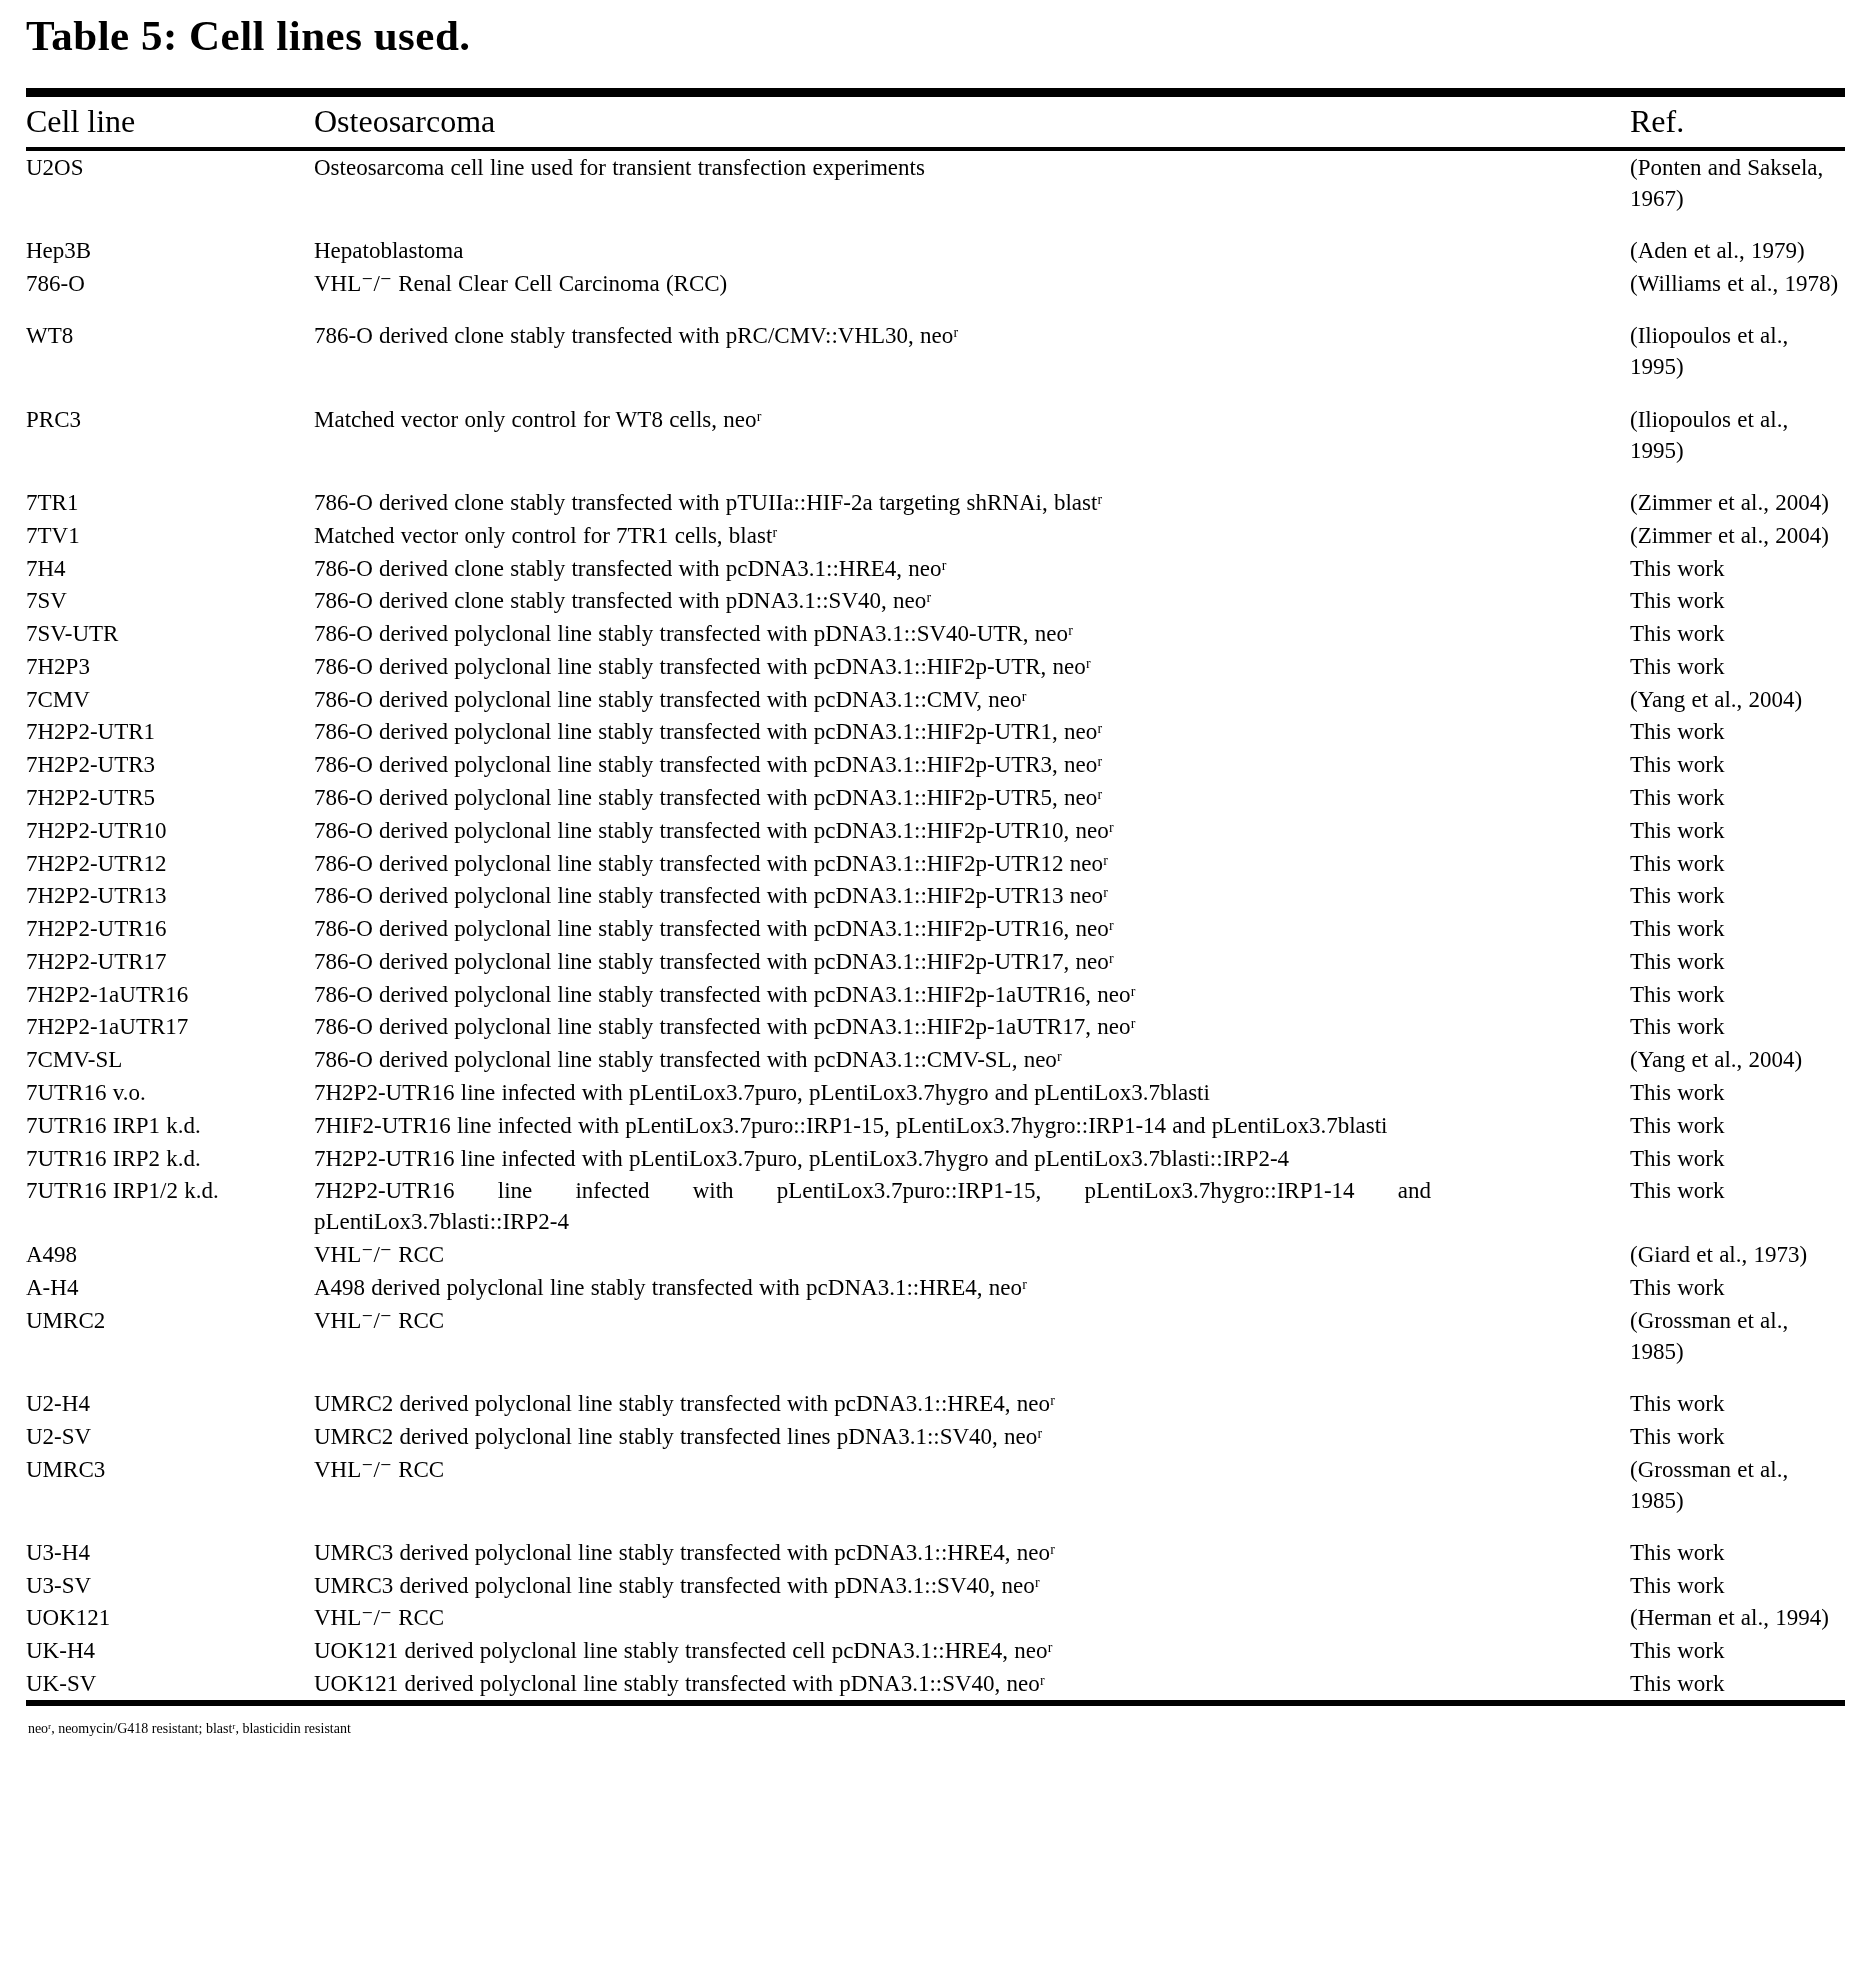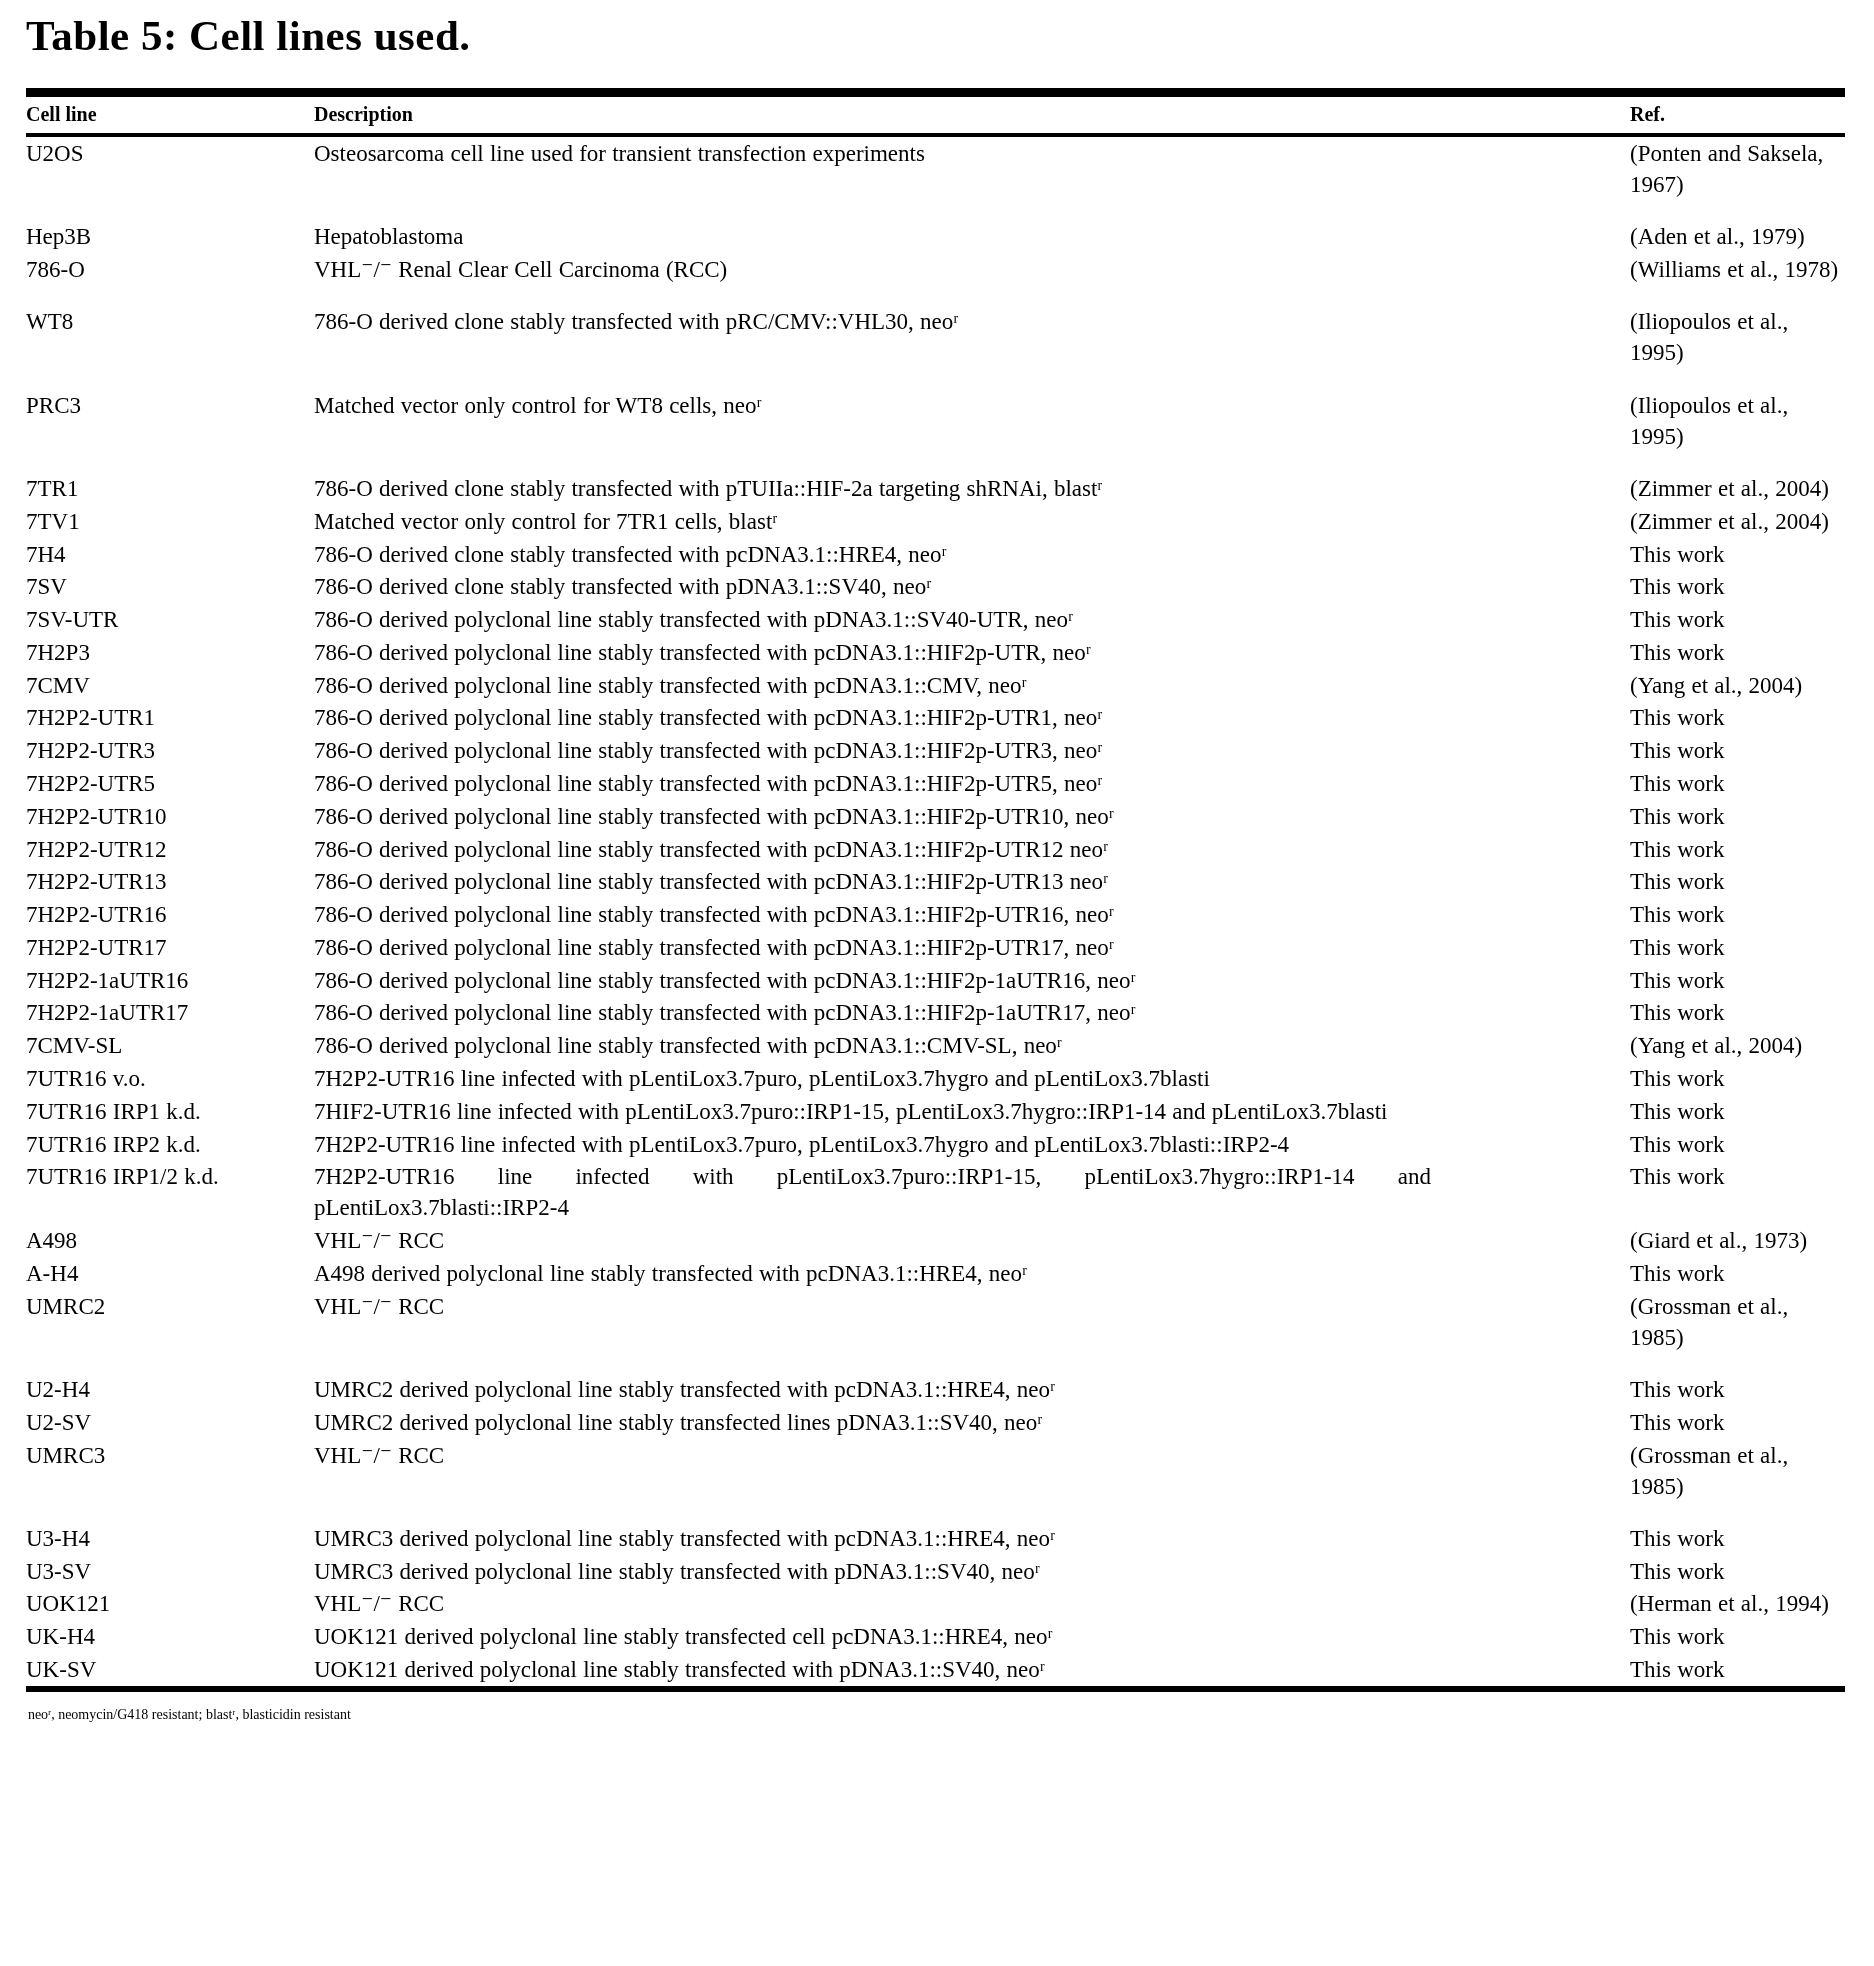--- a/index.html
+++ b/index.html
@@ -30,22 +30,22 @@
     border-collapse: collapse;
     table-layout: fixed;
     border-top: 9.3px solid #000;
     border-bottom: 6.5px solid #000;
   }
   col.c-line { width: 288px; }
   col.c-desc { width: auto; }
   col.c-ref  { width: 215px; }
   thead th {
     text-align: left;
-    font-weight: bold;
-    font-size: 20px;
+    font-weight: normal;
+    font-size: 32px;
     padding: 5.6px 0 7.4px 0;
     border-bottom: 4.6px solid #000;
     vertical-align: top;
   }
   tbody td {
     vertical-align: top;
     font-size: 23px;
     line-height: 31px;
     padding: 0.9px 0;
     word-spacing: 0.5px;
@@ -67,21 +67,21 @@
 
   <table class="cell-lines">
     <colgroup>
       <col class="c-line">
       <col class="c-desc">
       <col class="c-ref">
     </colgroup>
     <thead>
       <tr>
         <th>Cell line</th>
-        <th>Description</th>
+        <th>Osteosarcoma</th>
         <th>Ref.</th>
       </tr>
     </thead>
     <tbody id="table-body">
         <tr class="tall">
           <td>U2OS</td>
           <td class="desc">Osteosarcoma cell line used for transient transfection experiments</td>
           <td>(Ponten and Saksela, 1967)</td>
         </tr>
         <tr>

